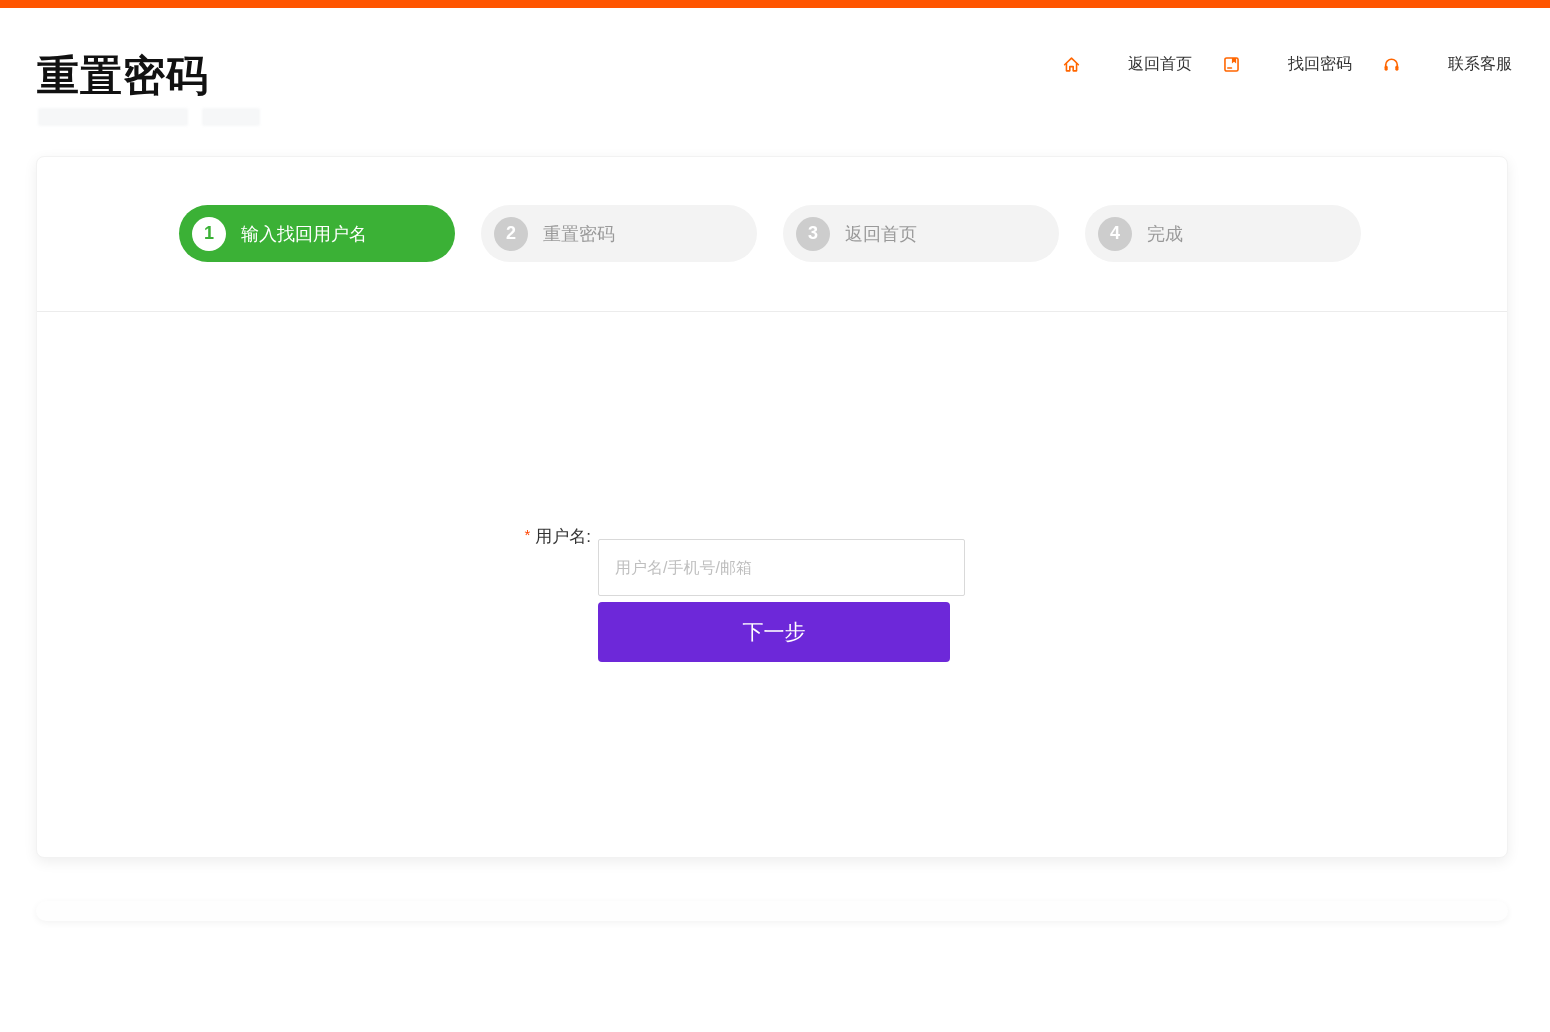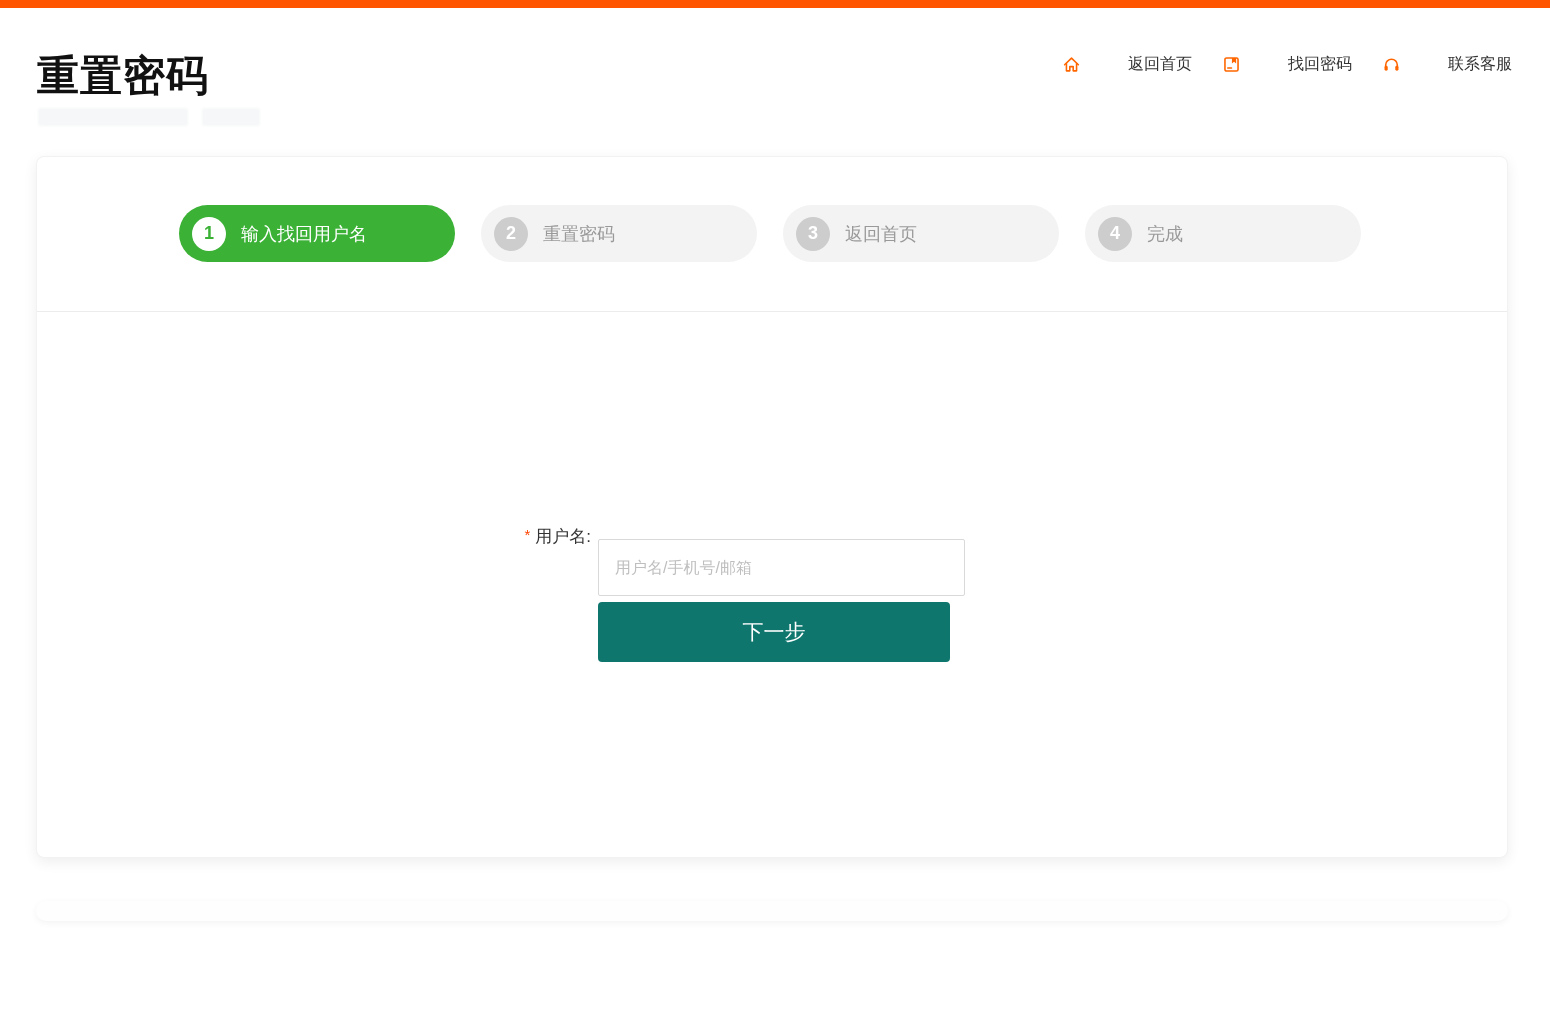--- a/index.html
+++ b/index.html
@@ -86,21 +86,21 @@
     width: 367px; height: 57px;
     border: 1px solid #d9d9d9; border-radius: 2px;
     padding: 0 16px; font-size: 16px; color: #333333;
     font-family: "Liberation Sans", sans-serif;
     outline: none; background: #ffffff; margin-top: 31px;
   }
   .username-input::placeholder { color: #bfbfbf; }
   .next-btn {
     position: absolute; left: 561px; top: 445px;
     width: 352px; height: 60px;
-    background: #0f766e; color: #ffffff;
+    background: #6d28d9; color: #ffffff;
     border: none; border-radius: 4px;
     font-size: 21px; font-family: "Liberation Sans", sans-serif;
     cursor: pointer;
   }
 
   
   .footer-band {
     position: absolute; left: 36px; top: 901px;
     width: 1472px; height: 20px;
     background: #fefefe;

